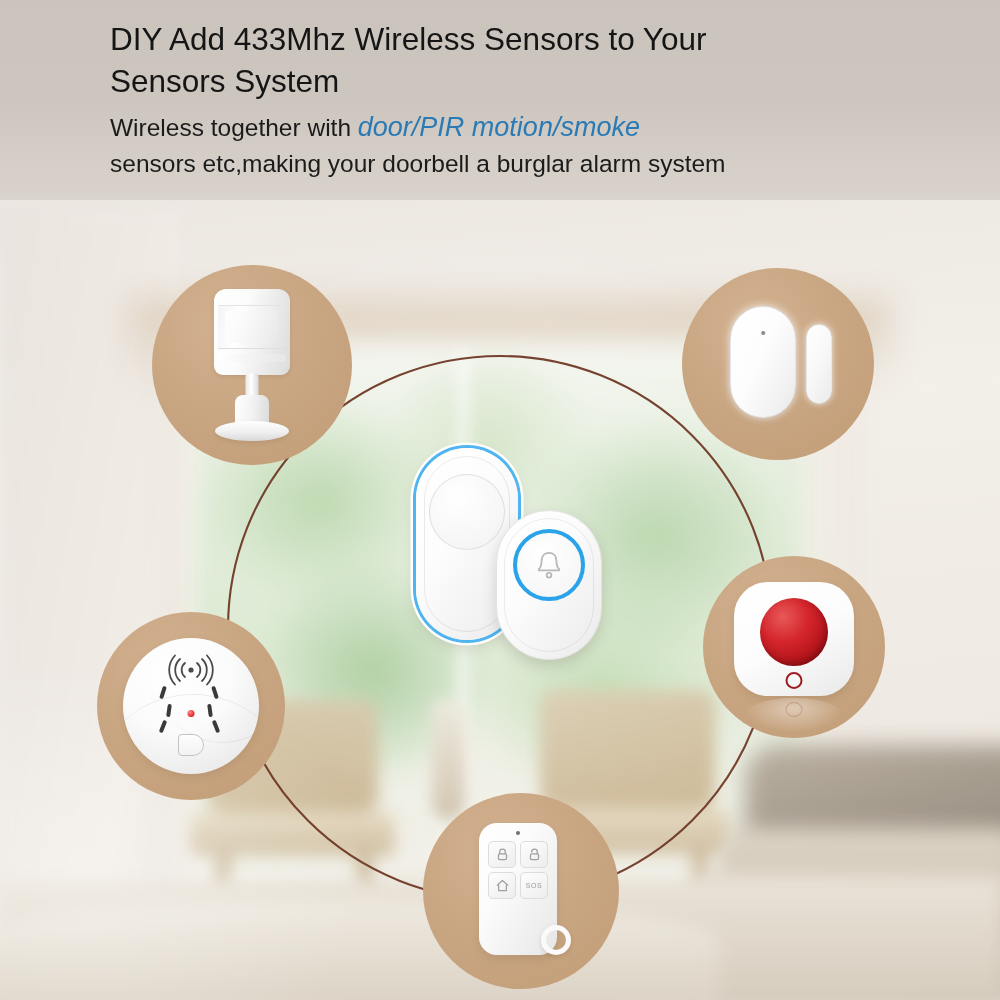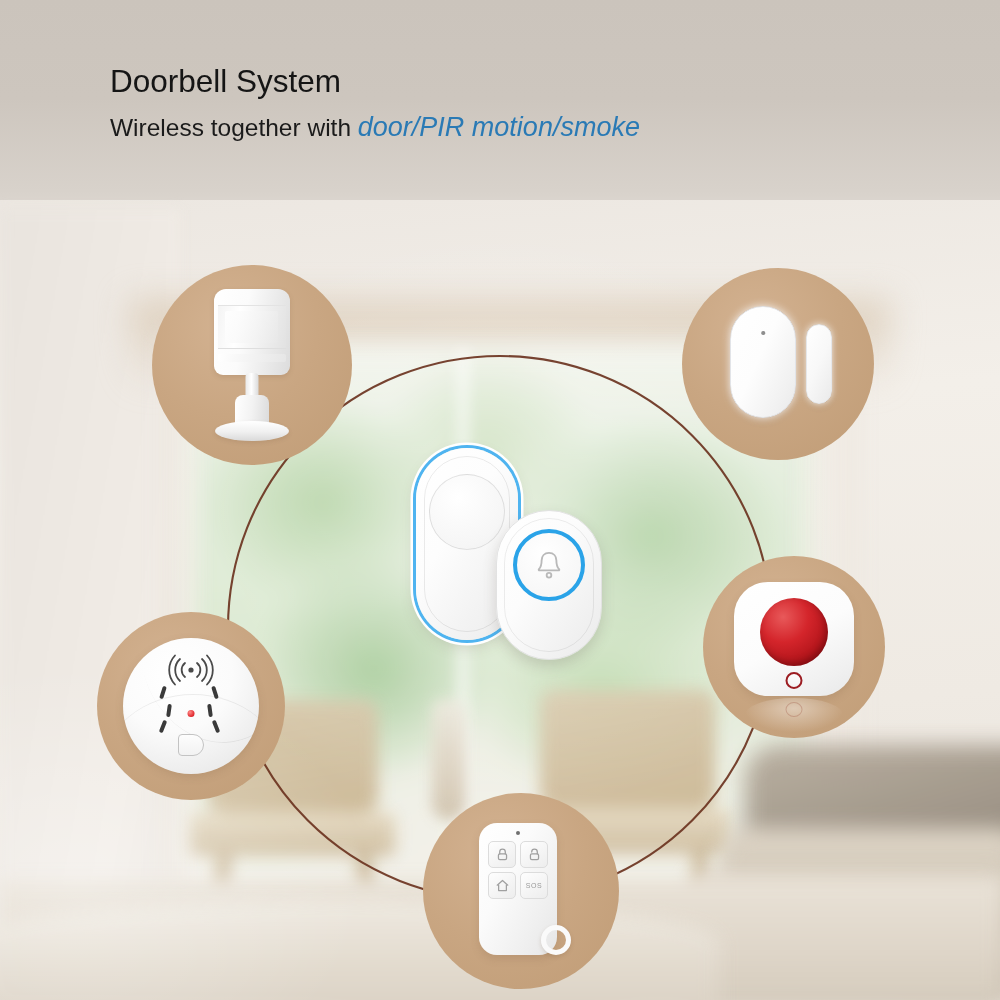--- a/index.html
+++ b/index.html
@@ -551,25 +551,26 @@
     <div class="bg-sofa-cushion"></div>
     <div class="bg-sofa-arm"></div>
     <div class="bg-table"></div>
     <div class="bg-floor"></div>
     <div class="bg-rug"></div>
     <div class="bg-haze"></div>
   </div>
 
   <div class="headline">
     <h1>
-      <br>
-      <span>Doorbell System</span>
+      <span>DIY Add 433Mhz Wireless Sensors to Your</span><br>
+      <span>Sensors System</span>
     </h1>
     <div class="sub">
       <span>Wireless together with </span><span class="accent" id="accent-text" style="color: rgb(42, 122, 181);">door/PIR motion/smoke</span><br>
+      <span>sensors etc,making your doorbell a burglar alarm system</span>
     </div>
   </div>
 
   <svg class="ring-svg" viewBox="0 0 1000 1000">
     <circle id="ring-circle" cx="500" cy="628" r="272" fill="none" stroke="#6b3320" stroke-width="2.1" opacity="0.92"></circle>
   </svg>
 
   <div class="badge" id="badge-pir">
     <div class="badge-disc"></div>
     <div class="badge-art">

